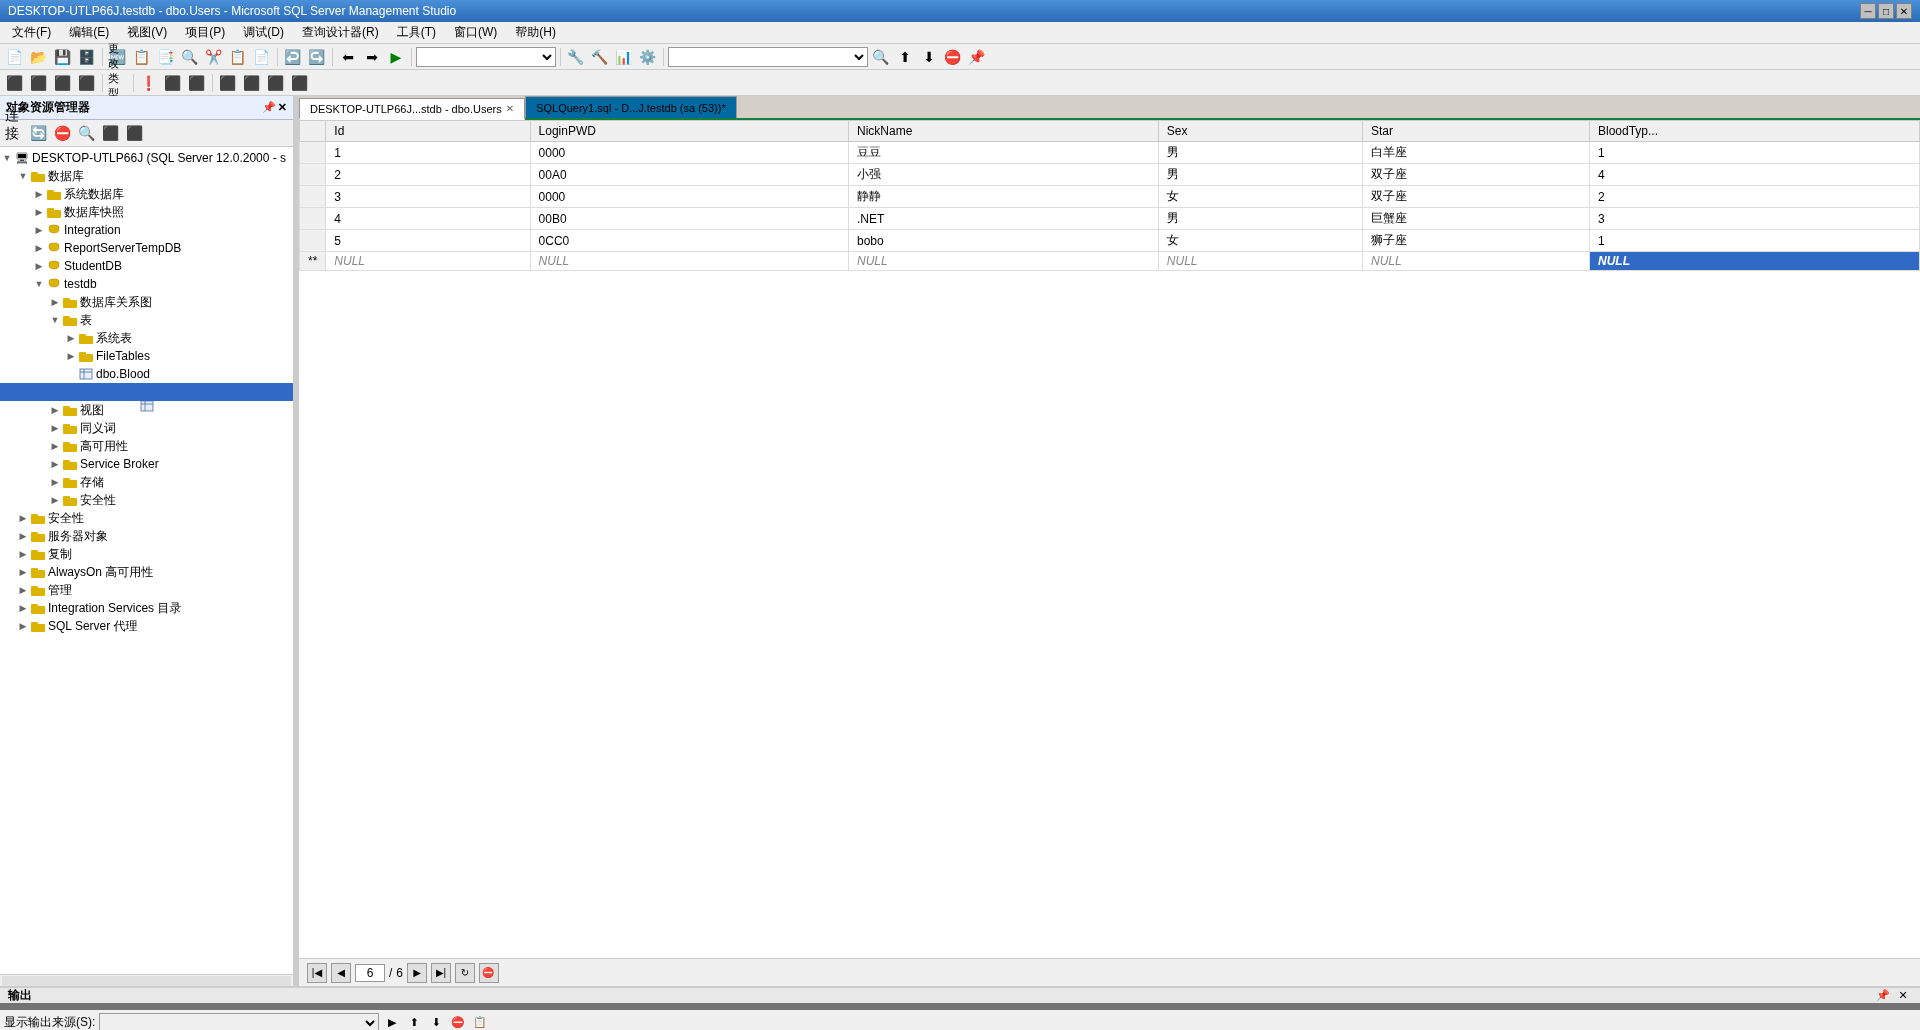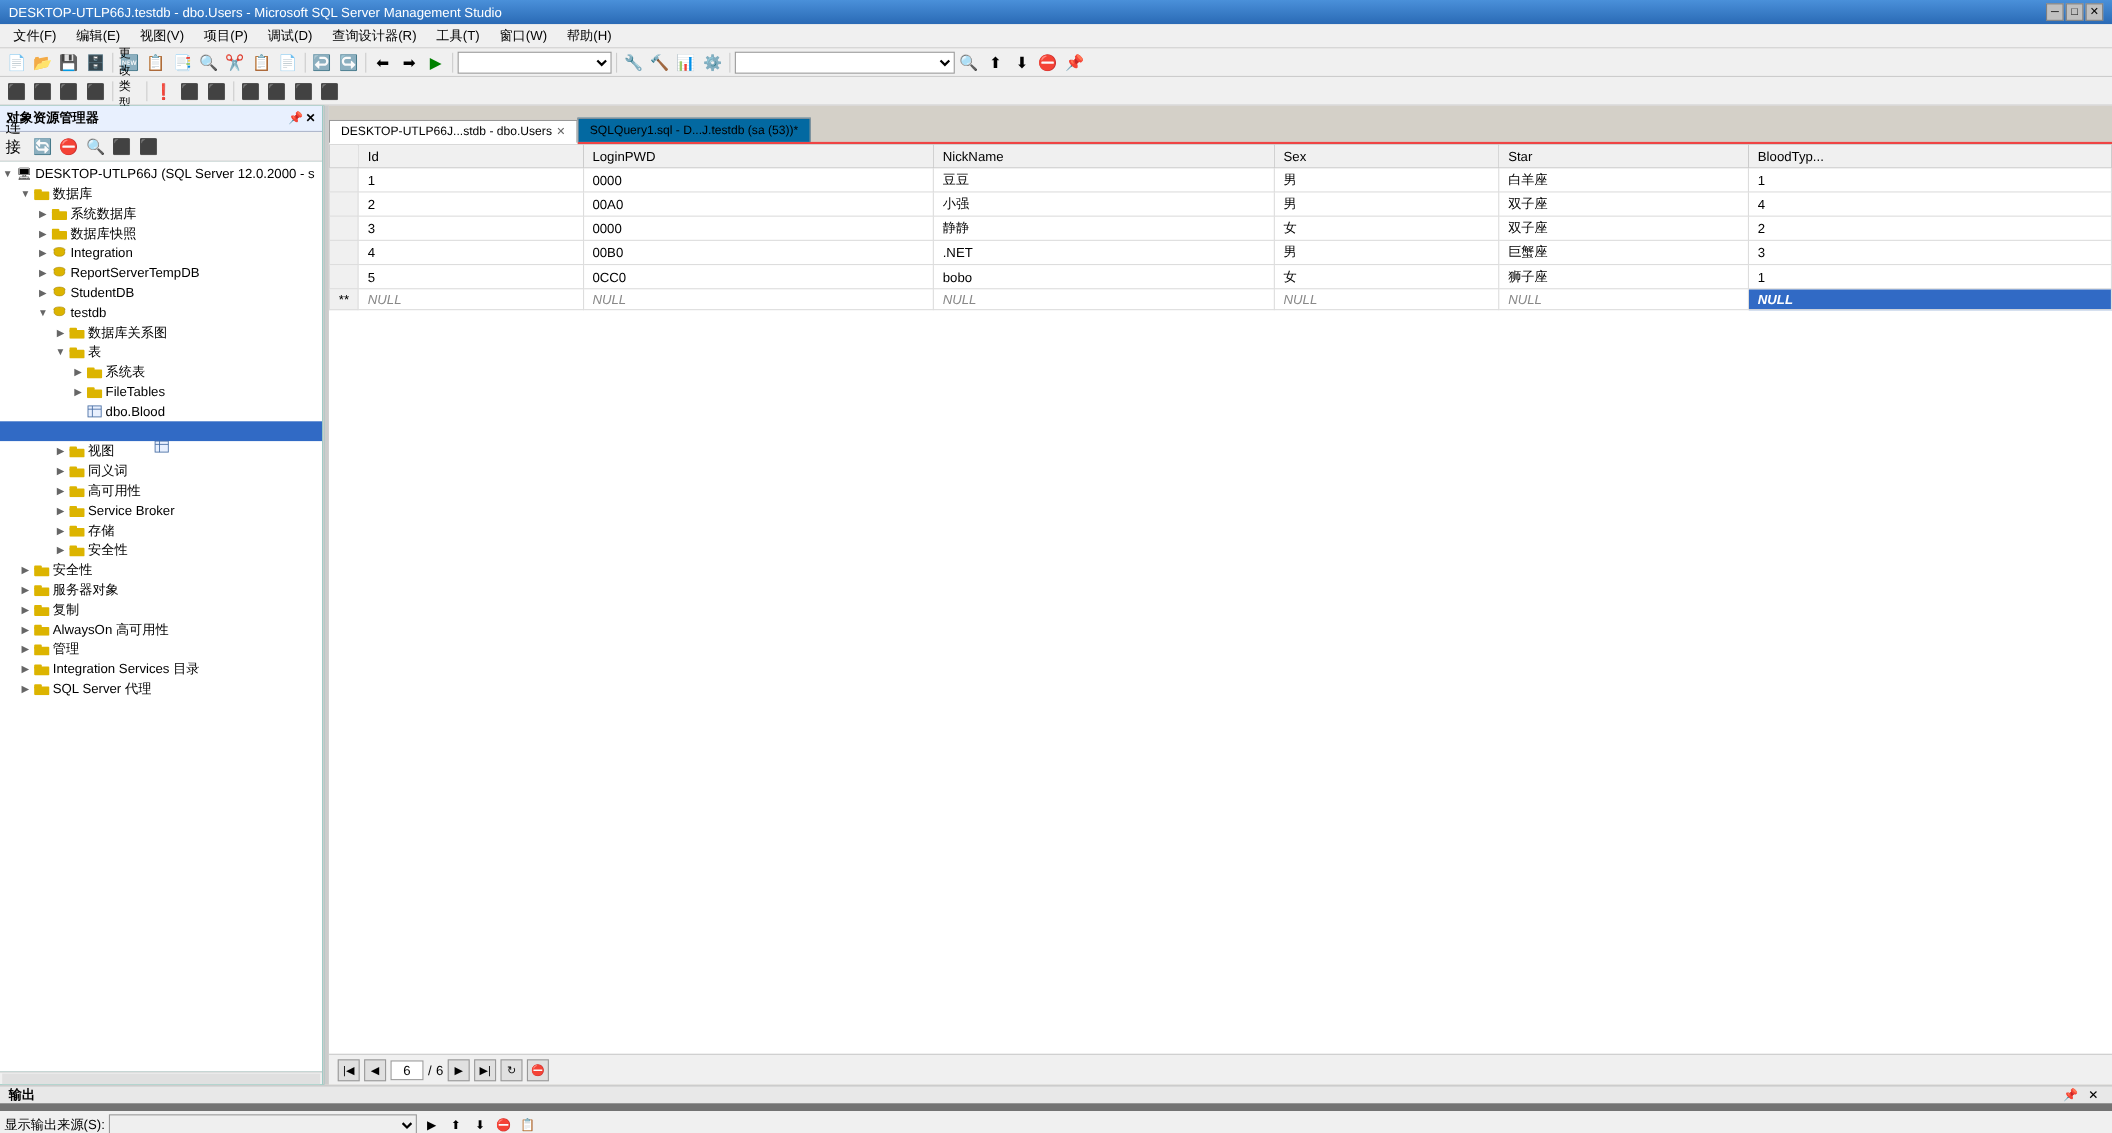--- a/index.html
+++ b/index.html
@@ -153,22 +153,22 @@
       flex-direction: column;
       overflow: hidden;
       background: #f0f0f0;
     }
     
     
     .tab-bar {
       background: #d4d0c8;
       display: flex;
       align-items: flex-end;
-      height: 35px;
-      border-bottom: 2px solid #ef4444;
+      height: 24px;
+      border-bottom: 2px solid #15803d;
     }
     .tab {
       padding: 3px 10px;
       background: #0369a1;
       border: 1px solid #999;
       border-bottom: none;
       cursor: pointer;
       font-size: 11px;
       height: 22px;
       display: flex;

